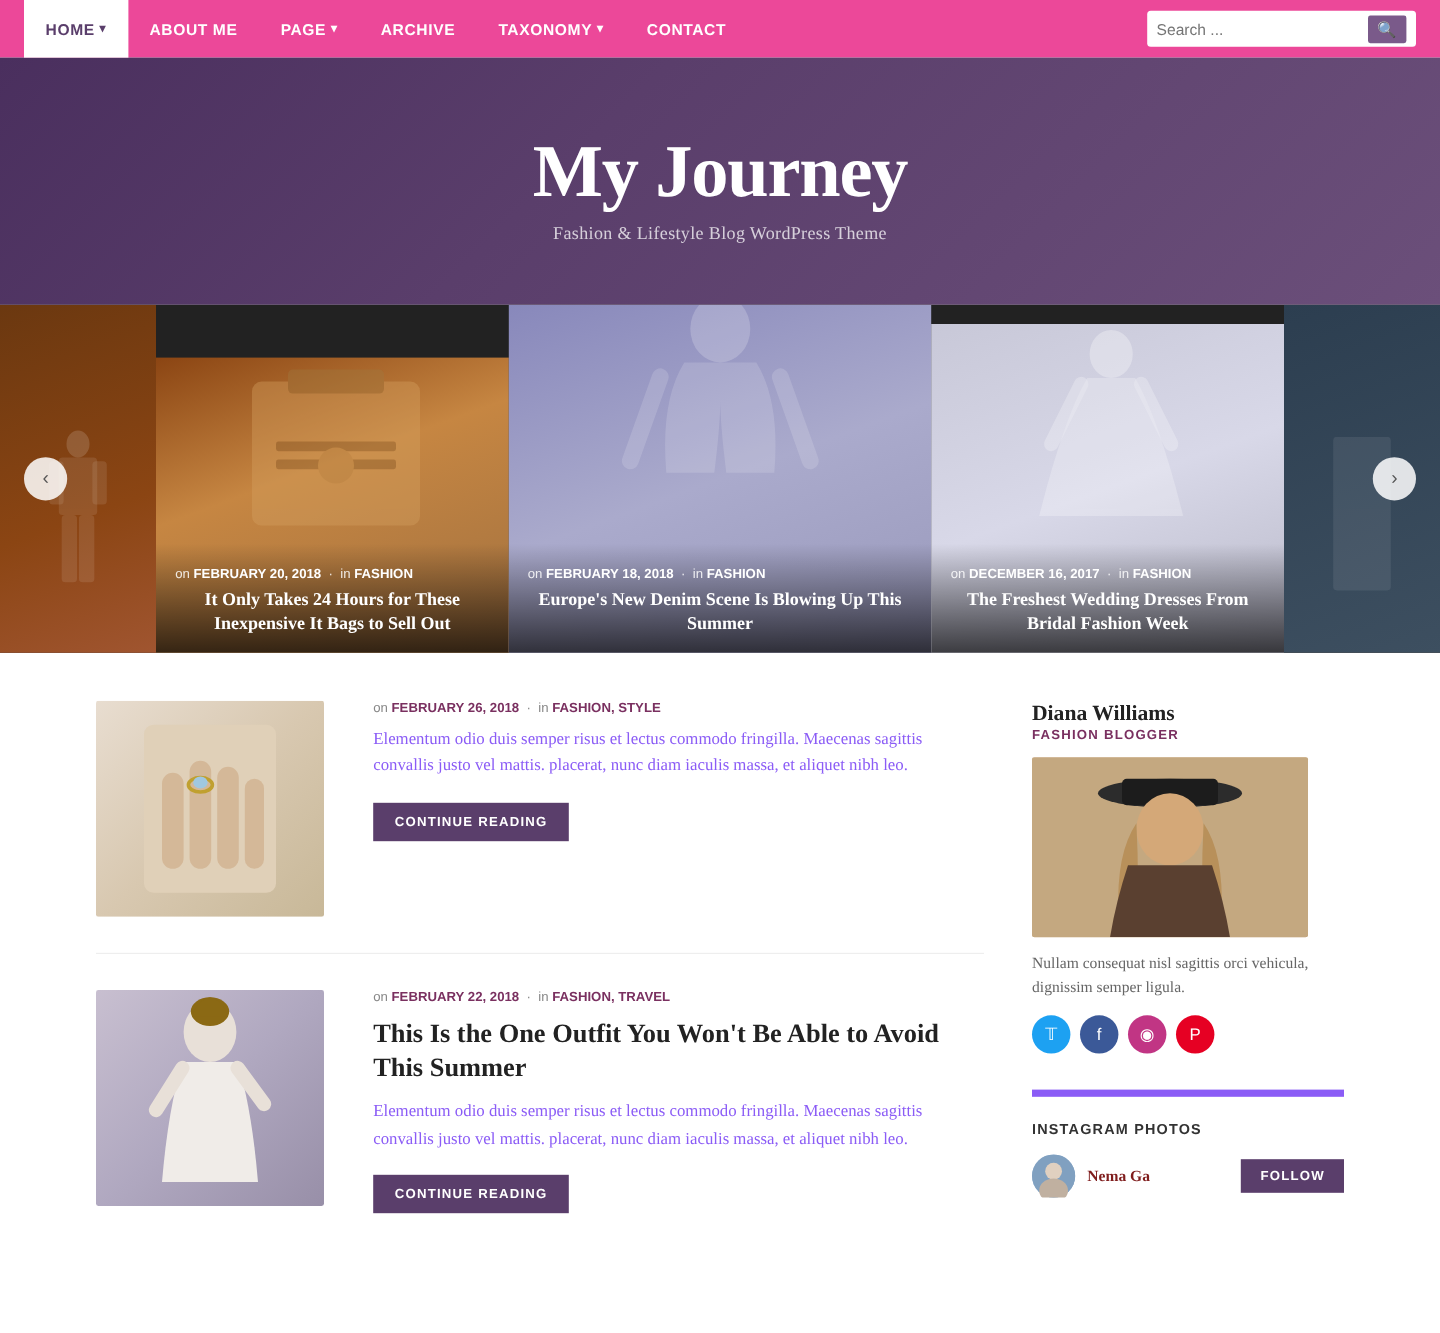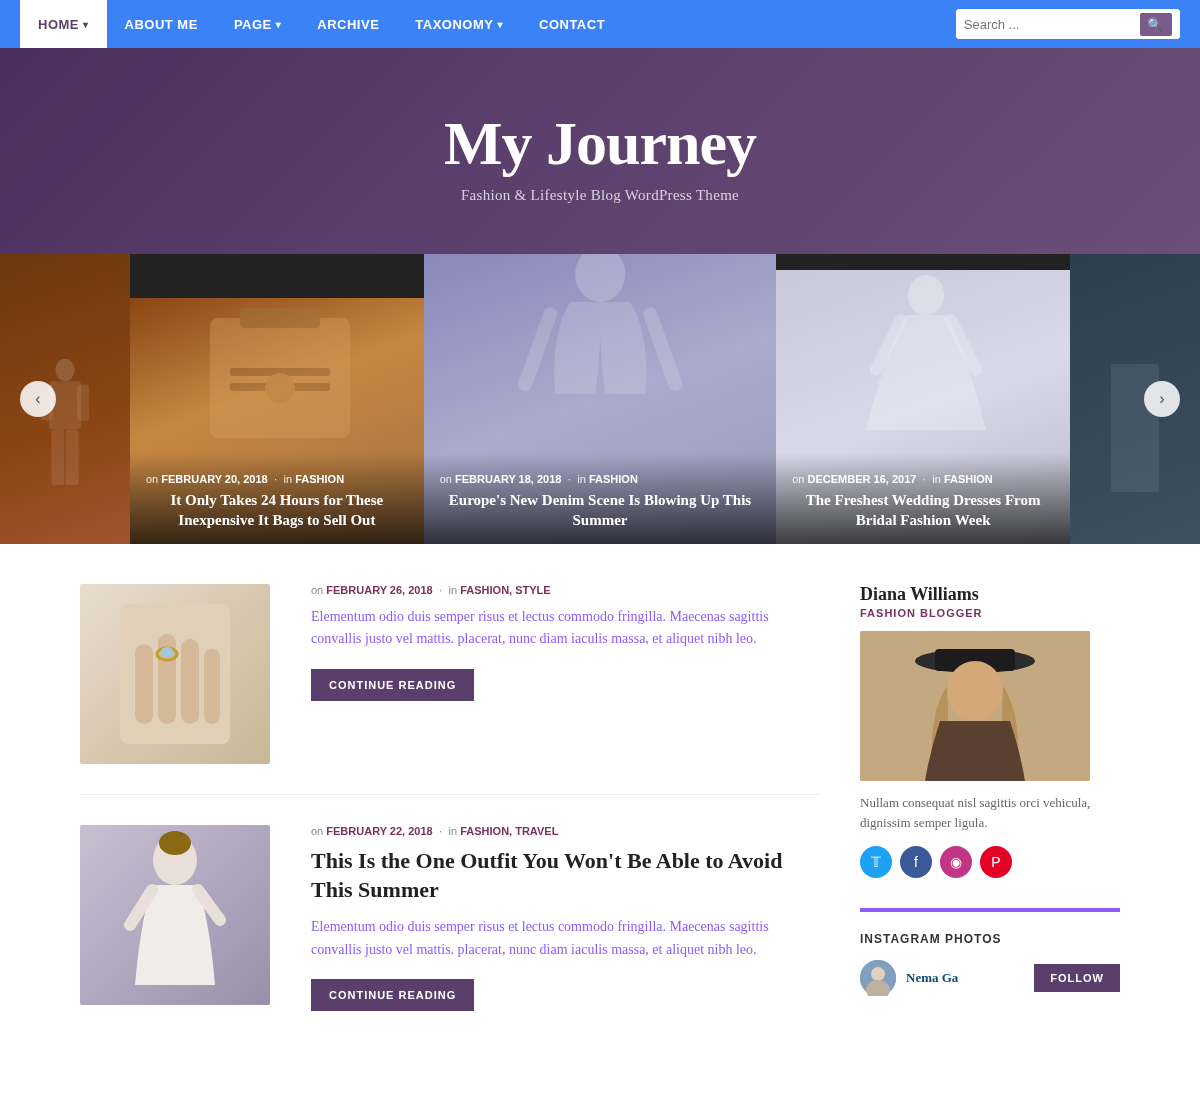--- a/index.html
+++ b/index.html
@@ -1,20 +1,20 @@
 <!DOCTYPE html>
 <html><head>
   <meta charset="utf-8">
   <style>
     * { margin: 0; padding: 0; box-sizing: border-box; }
     body { font-family: Georgia, 'Times New Roman', serif; color: #333; background: #fff; width: 1200px; }
 
     
     nav {
-      background: #3b82f6;
+      background: #ec4899;
       display: flex;
       align-items: center;
       height: 48px;
       padding: 0 20px;
     }
     .nav-links {
       display: flex;
       align-items: center;
       gap: 0;
       flex: 1;
@@ -276,21 +276,21 @@
     }
     .social-twitter { background: #1da1f2; }
     .social-facebook { background: #3b5998; }
     .social-instagram { background: #c13584; }
     .social-pinterest { background: #e60023; }
 
     
     .instagram-section {
       margin-top: 30px;
       padding-top: 20px;
-      border-top: 4px solid #8b5cf6;
+      border-top: 6px solid #8b5cf6;
     }
     .instagram-title {
       font-size: 12px;
       font-weight: 700;
       color: #333;
       letter-spacing: 1px;
       text-transform: uppercase;
       font-family: Arial, sans-serif;
       margin-bottom: 14px;
     }
@@ -301,21 +301,21 @@
     }
     .ig-avatar {
       width: 36px;
       height: 36px;
       border-radius: 50%;
       background: linear-gradient(135deg, #a0c0e0, #80a0c0);
     }
     .ig-name {
       font-size: 13px;
       font-weight: 600;
-      color: #0c4a6e;
+      color: #7f1d1d;
     }
     .ig-follow-btn {
       margin-left: auto;
       background: #5a3e6b;
       color: #fff;
       border: none;
       padding: 8px 16px;
       font-size: 11px;
       font-weight: 700;
       letter-spacing: 1px;

